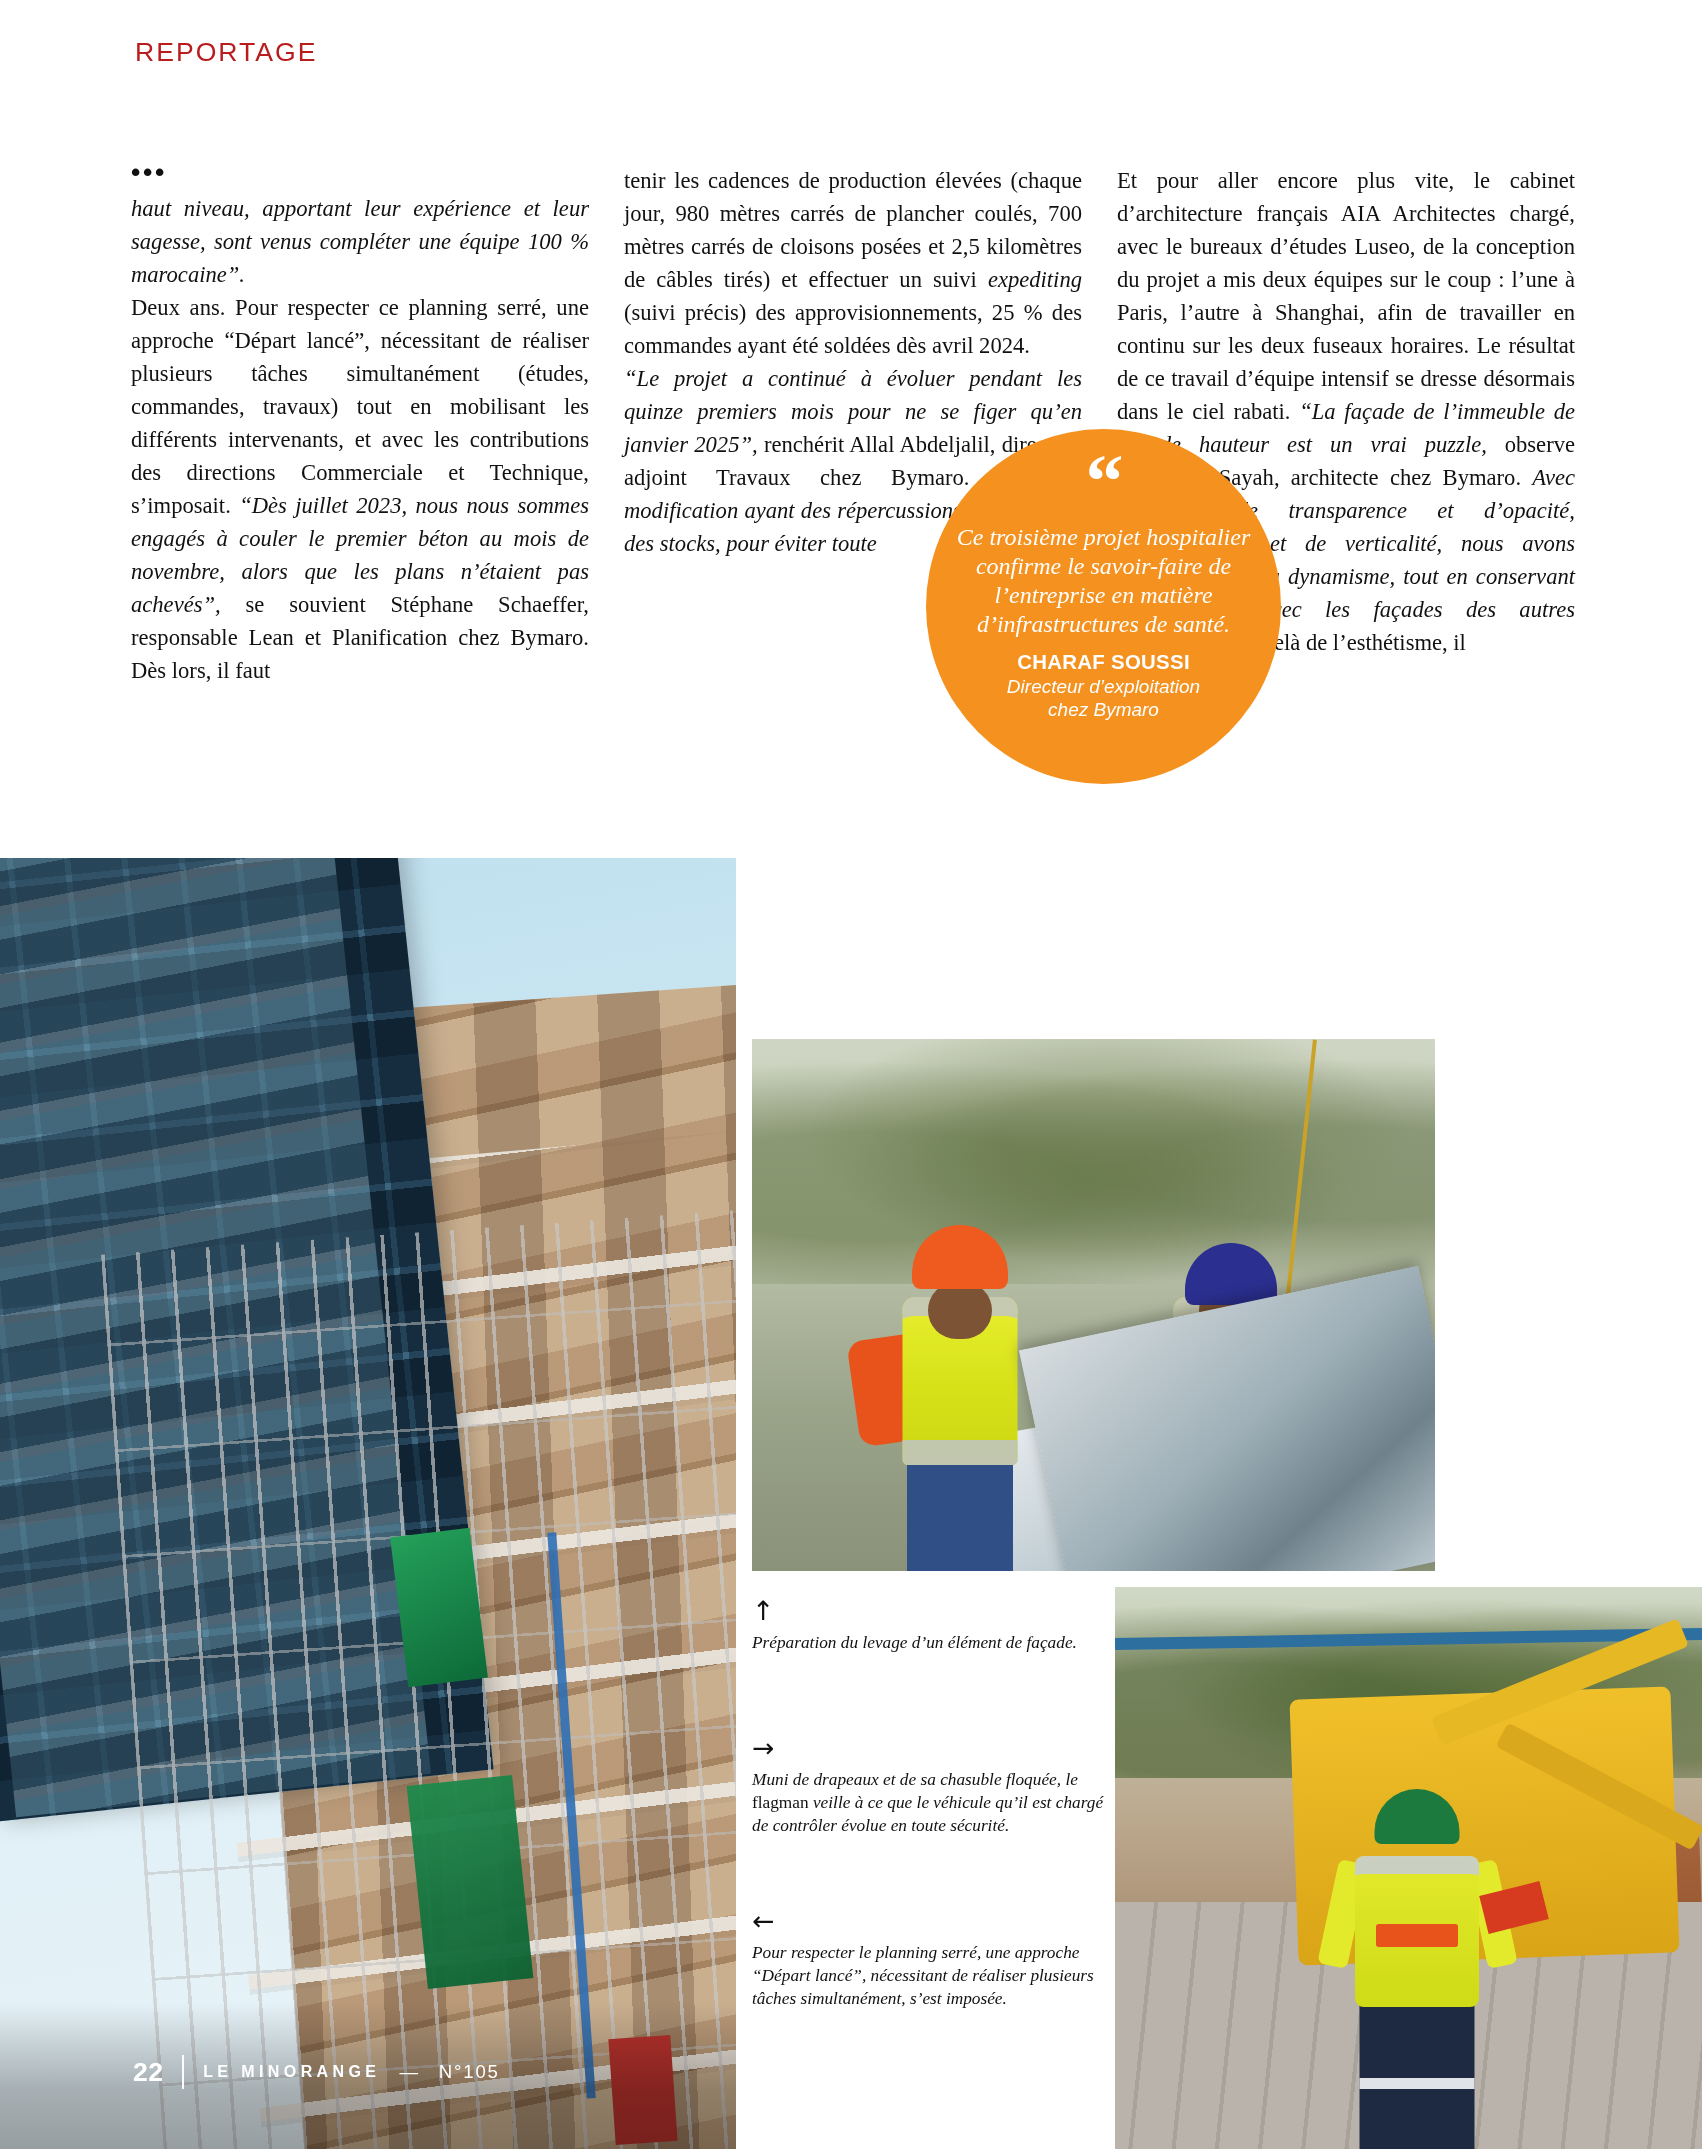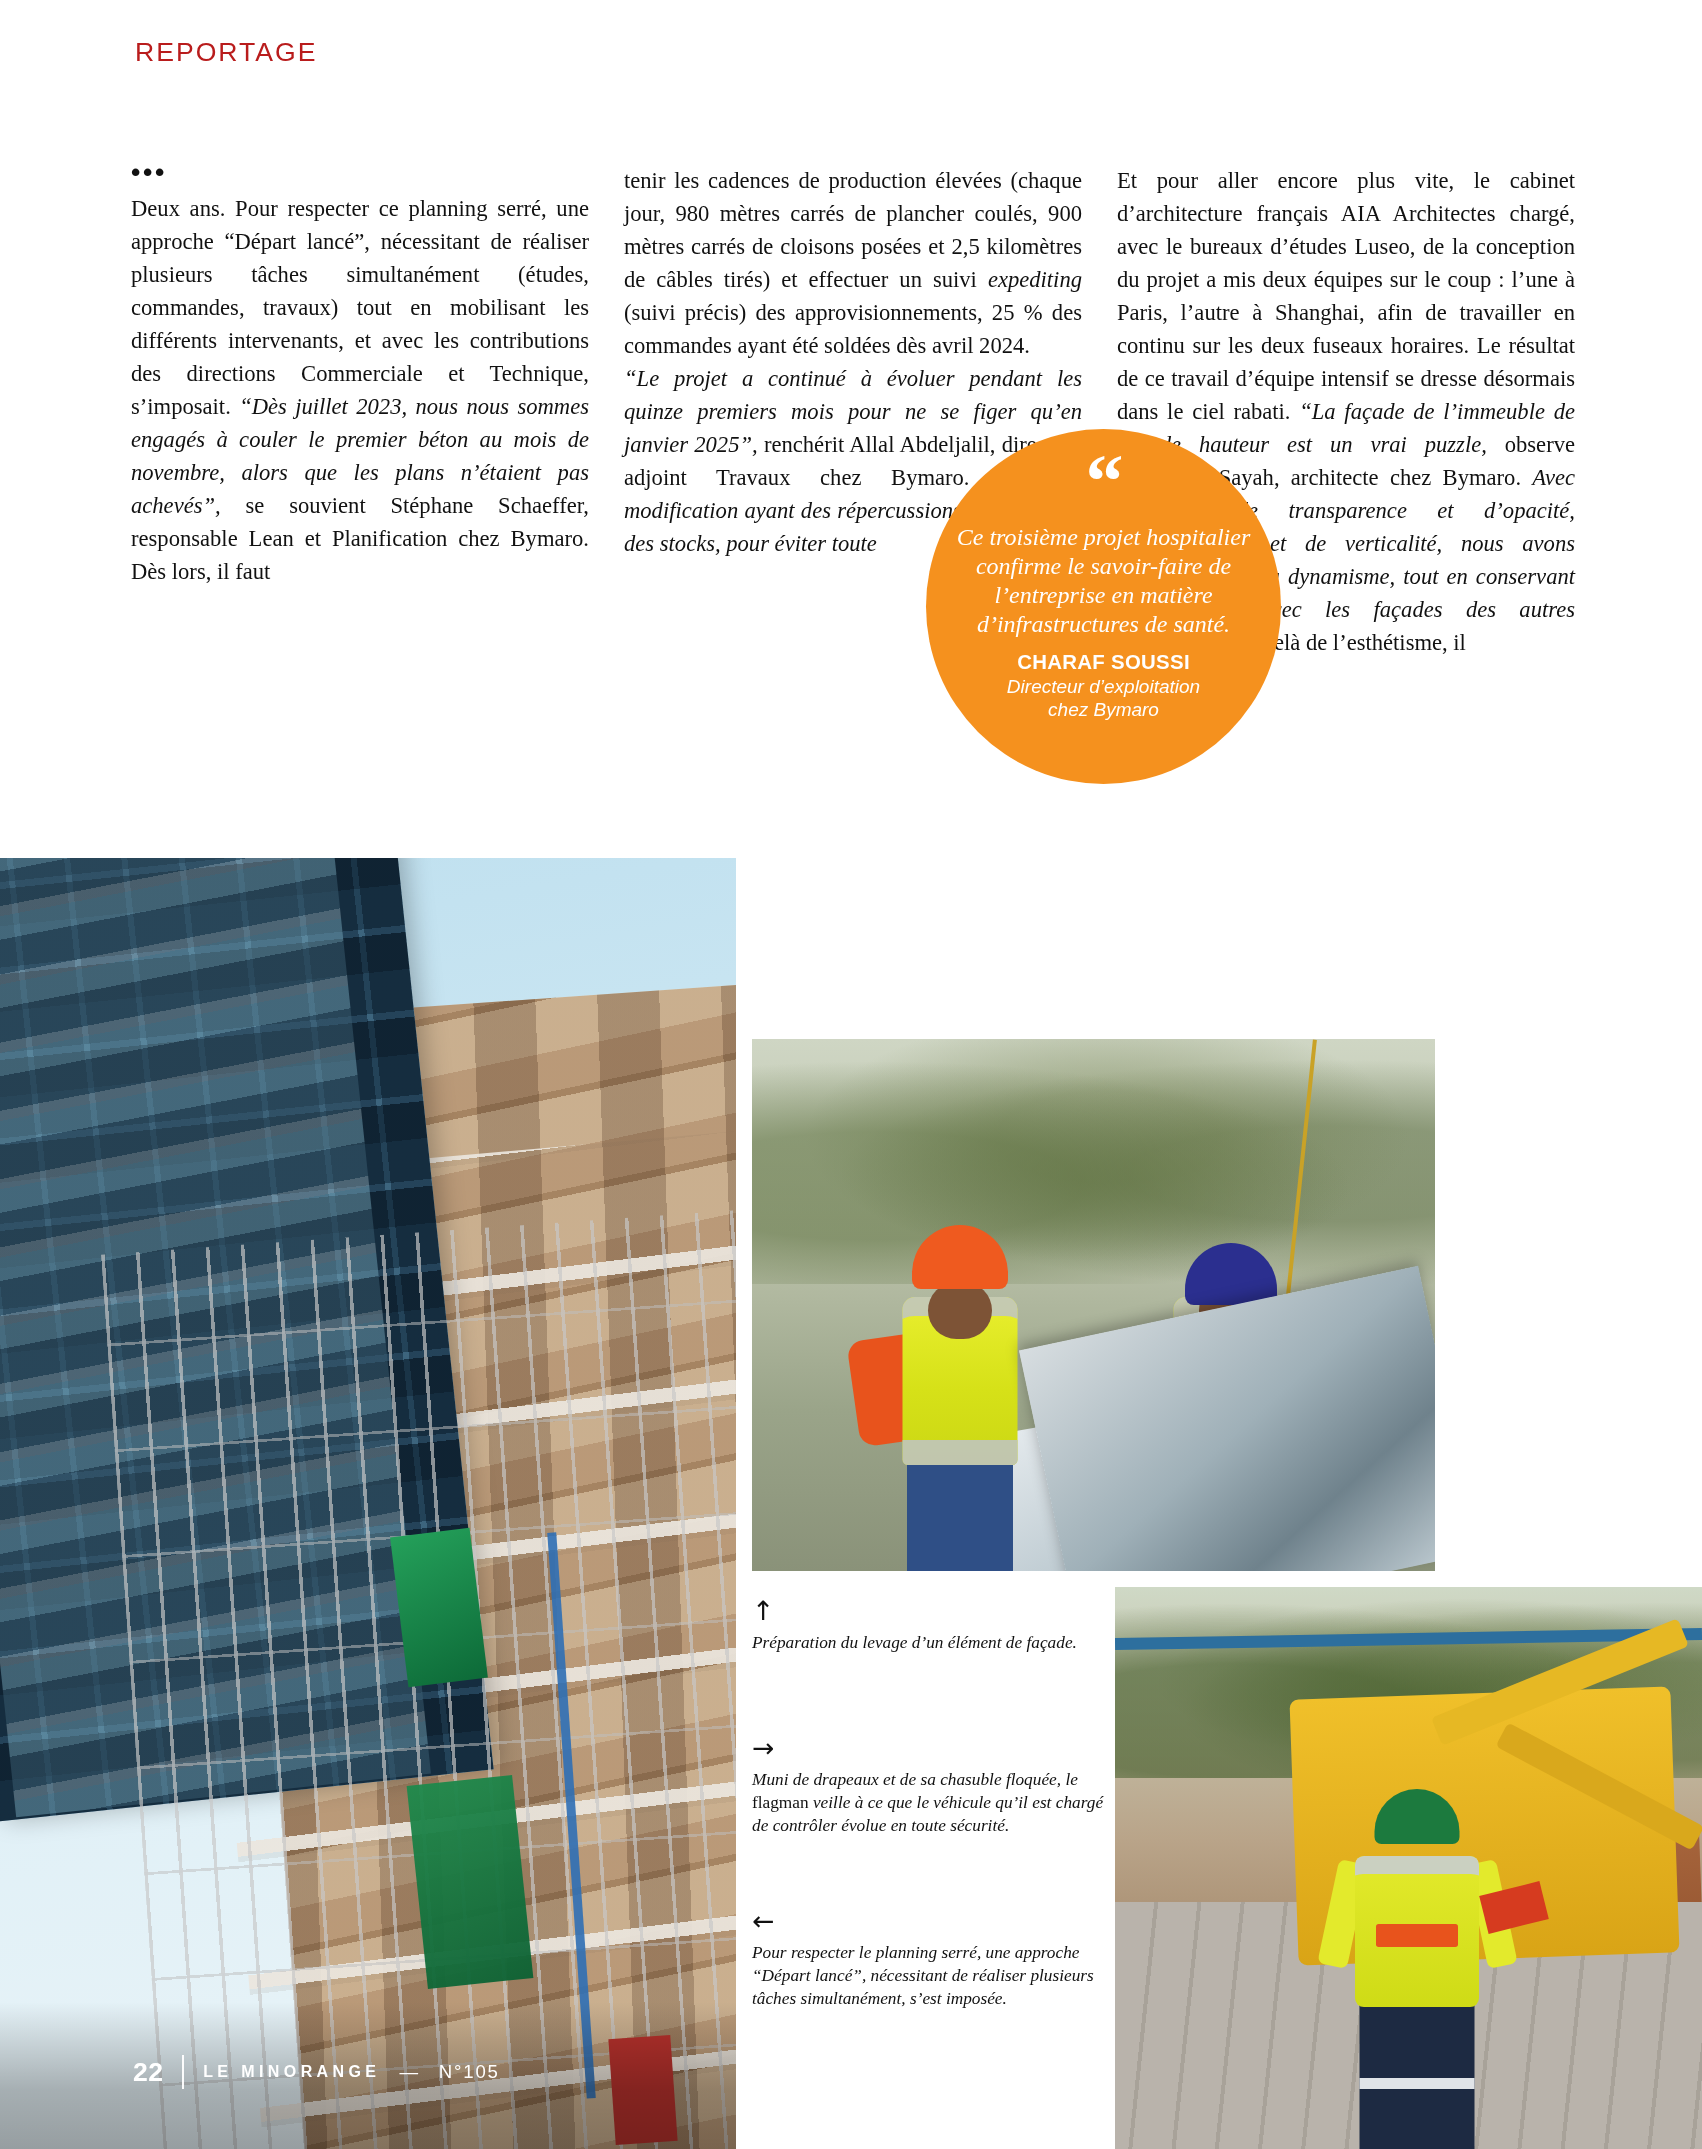--- a/index.html
+++ b/index.html
@@ -291,25 +291,26 @@
 <body>
 
 <div class="page">
 
   <div class="kicker">REPORTAGE</div>
 
   <div class="cols">
 
     <div class="col col1">
       <div class="dots">•••</div>
+      <p class="para ital">haut niveau, apportant leur expérience et leur sagesse, sont venus compléter une équipe 100 % marocaine”.</p>
       <p class="para"><span>Deux ans. Pour respecter ce planning serré, une approche “Départ lancé”, nécessitant de réaliser plusieurs tâches simultanément (études, commandes, travaux) tout en mobilisant les différents intervenants, et avec les contributions des directions Commerciale et Technique, s’imposait. </span><span class="ital">“Dès juillet 2023, nous nous sommes engagés à couler le premier béton au mois de novembre, alors que les plans n’étaient pas achevés”,</span><span> se souvient Stéphane Schaeffer, responsable Lean et Planification chez Bymaro. Dès lors, il faut</span></p>
     </div>
 
     <div class="col col2">
-      <p class="para"><span>tenir les cadences de production élevées (chaque jour, 980 mètres carrés de plancher coulés, 900 mètres carrés de cloisons posées et 2,5 kilomètres de câbles tirés) et effectuer un suivi </span><span class="ital">expediting</span><span> (suivi précis) des approvisionnements, 25 % des commandes ayant été soldées dès avril 2024.</span></p>
+      <p class="para"><span>tenir les cadences de production élevées (chaque jour, 980 mètres carrés de plancher coulés, 700 mètres carrés de cloisons posées et 2,5 kilomètres de câbles tirés) et effectuer un suivi </span><span class="ital">expediting</span><span> (suivi précis) des approvisionnements, 25 % des commandes ayant été soldées dès avril 2024.</span></p>
       <p class="para"><span class="shape-r"></span><span class="ital">“Le projet a continué à évoluer pendant les quinze premiers mois pour ne se figer qu’en janvier 2025”,</span><span> renchérit Allal Abdeljalil, directeur adjoint Travaux chez Bymaro. </span><span class="ital">“Chaque modification ayant des répercussions, suivre l’état des stocks, pour éviter toute</span></p>
     </div>
 
     <div class="col col3">
       <p class="para"><span class="shape-l"></span><span>Et pour aller encore plus vite, le cabinet d’architecture français AIA Architectes chargé, avec le bureaux d’études Luseo, de la conception du projet a mis deux équipes sur le coup : l’une à Paris, l’autre à Shanghai, afin de travailler en continu sur les deux fuseaux horaires. Le résultat de ce travail d’équipe intensif se dresse désormais dans le ciel rabati. </span><span class="ital">“La façade de l’immeuble de grande hauteur est un vrai puzzle,</span><span> observe Soulayma Sayah, architecte chez Bymaro. </span><span class="ital">Avec son jeu de transparence et d’opacité, d’horizontalité et de verticalité, nous avons souhaité créer du dynamisme, tout en conservant de l’unicité avec les façades des autres bâtiments.”</span><span> Au-delà de l’esthétisme, il</span></p>
     </div>
   </div>
 
   <div class="quote-circle">
     <div class="qmark">“</div>

